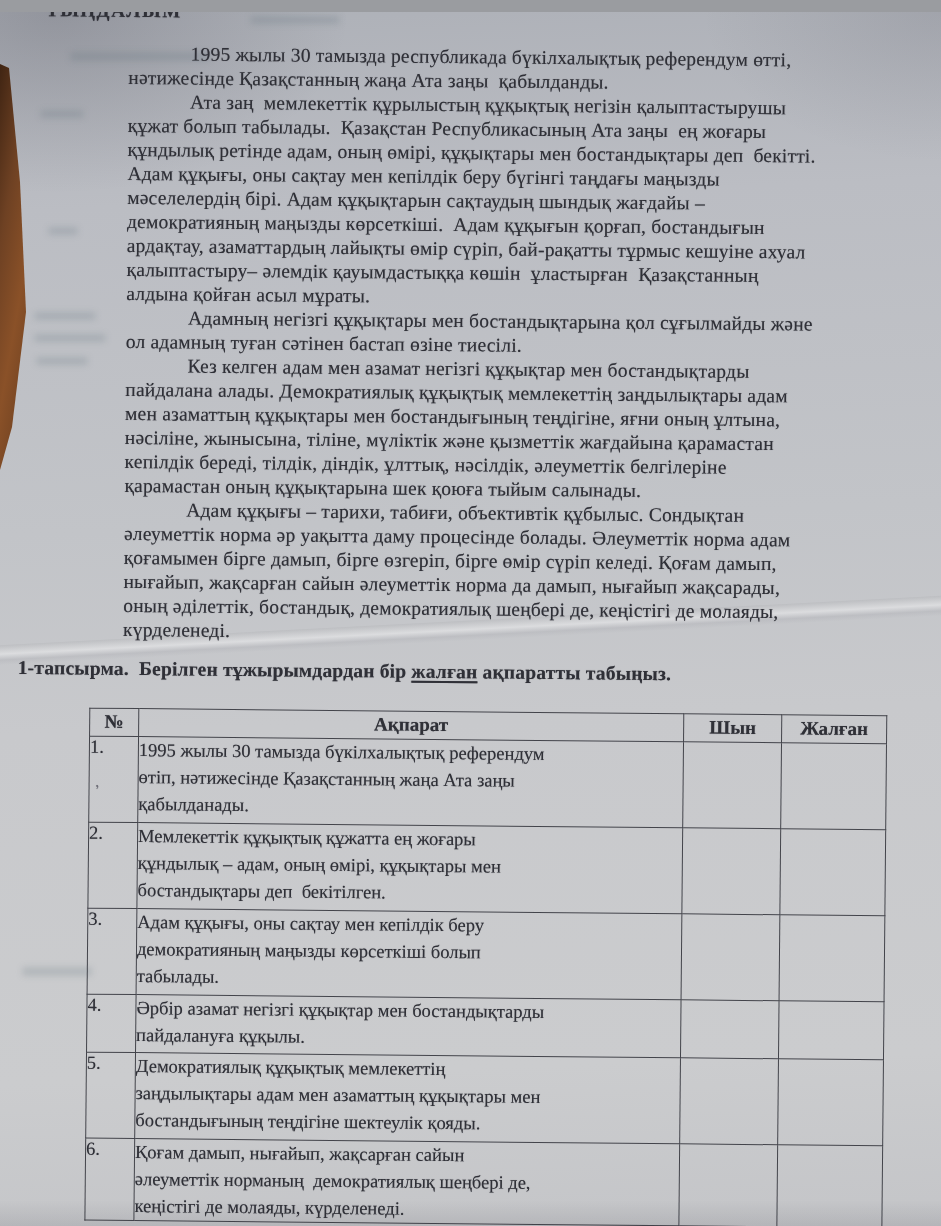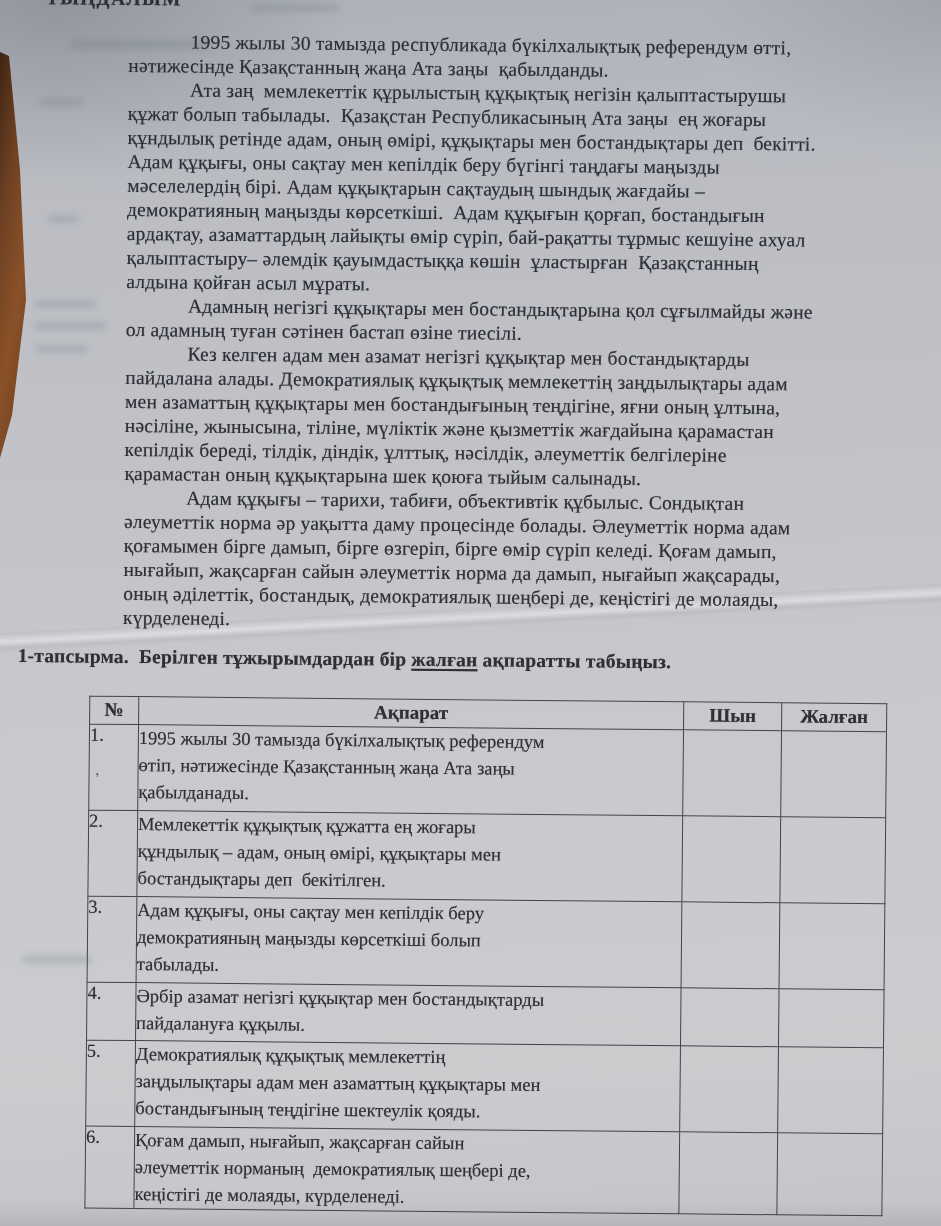--- a/index.html
+++ b/index.html
@@ -1,21 +1,21 @@
 <!DOCTYPE html>
 <html style="--ink: #2f3037; --border: #43444b; --paper: #c2c4c8; --wood: #6e4123;"><head>
 <meta charset="utf-8">
 <style>
   html,body{margin:0;padding:0;}
   body{
     width:941px;height:1226px;overflow:hidden;position:relative;
     background:#9a9ca0;
     font-family:"Liberation Serif","DejaVu Serif",serif;
   }
-  .photo{position:absolute;inset:0;overflow:hidden;}
+  .photo{position:absolute;inset:0;overflow:hidden;margin-top:12px;}
   
   .sheet{
     position:absolute;inset:0;
     background:
       radial-gradient(420px 260px at 6% 0%, rgba(35,35,48,.20), transparent 70%),
       radial-gradient(320px 200px at 100% 0%, rgba(55,55,68,.12), transparent 75%),
       linear-gradient(178deg,#aeb1b8 0%,#bbbdc3 16%,#c2c4c8 42%,#c8c9cc 58%,#cbccce 86%,#c4c5c8 100%);
   }
   .bottom-shade{position:absolute;left:0;right:0;bottom:0;height:26px;
     background:linear-gradient(to bottom, transparent, rgba(40,40,50,.10));}

